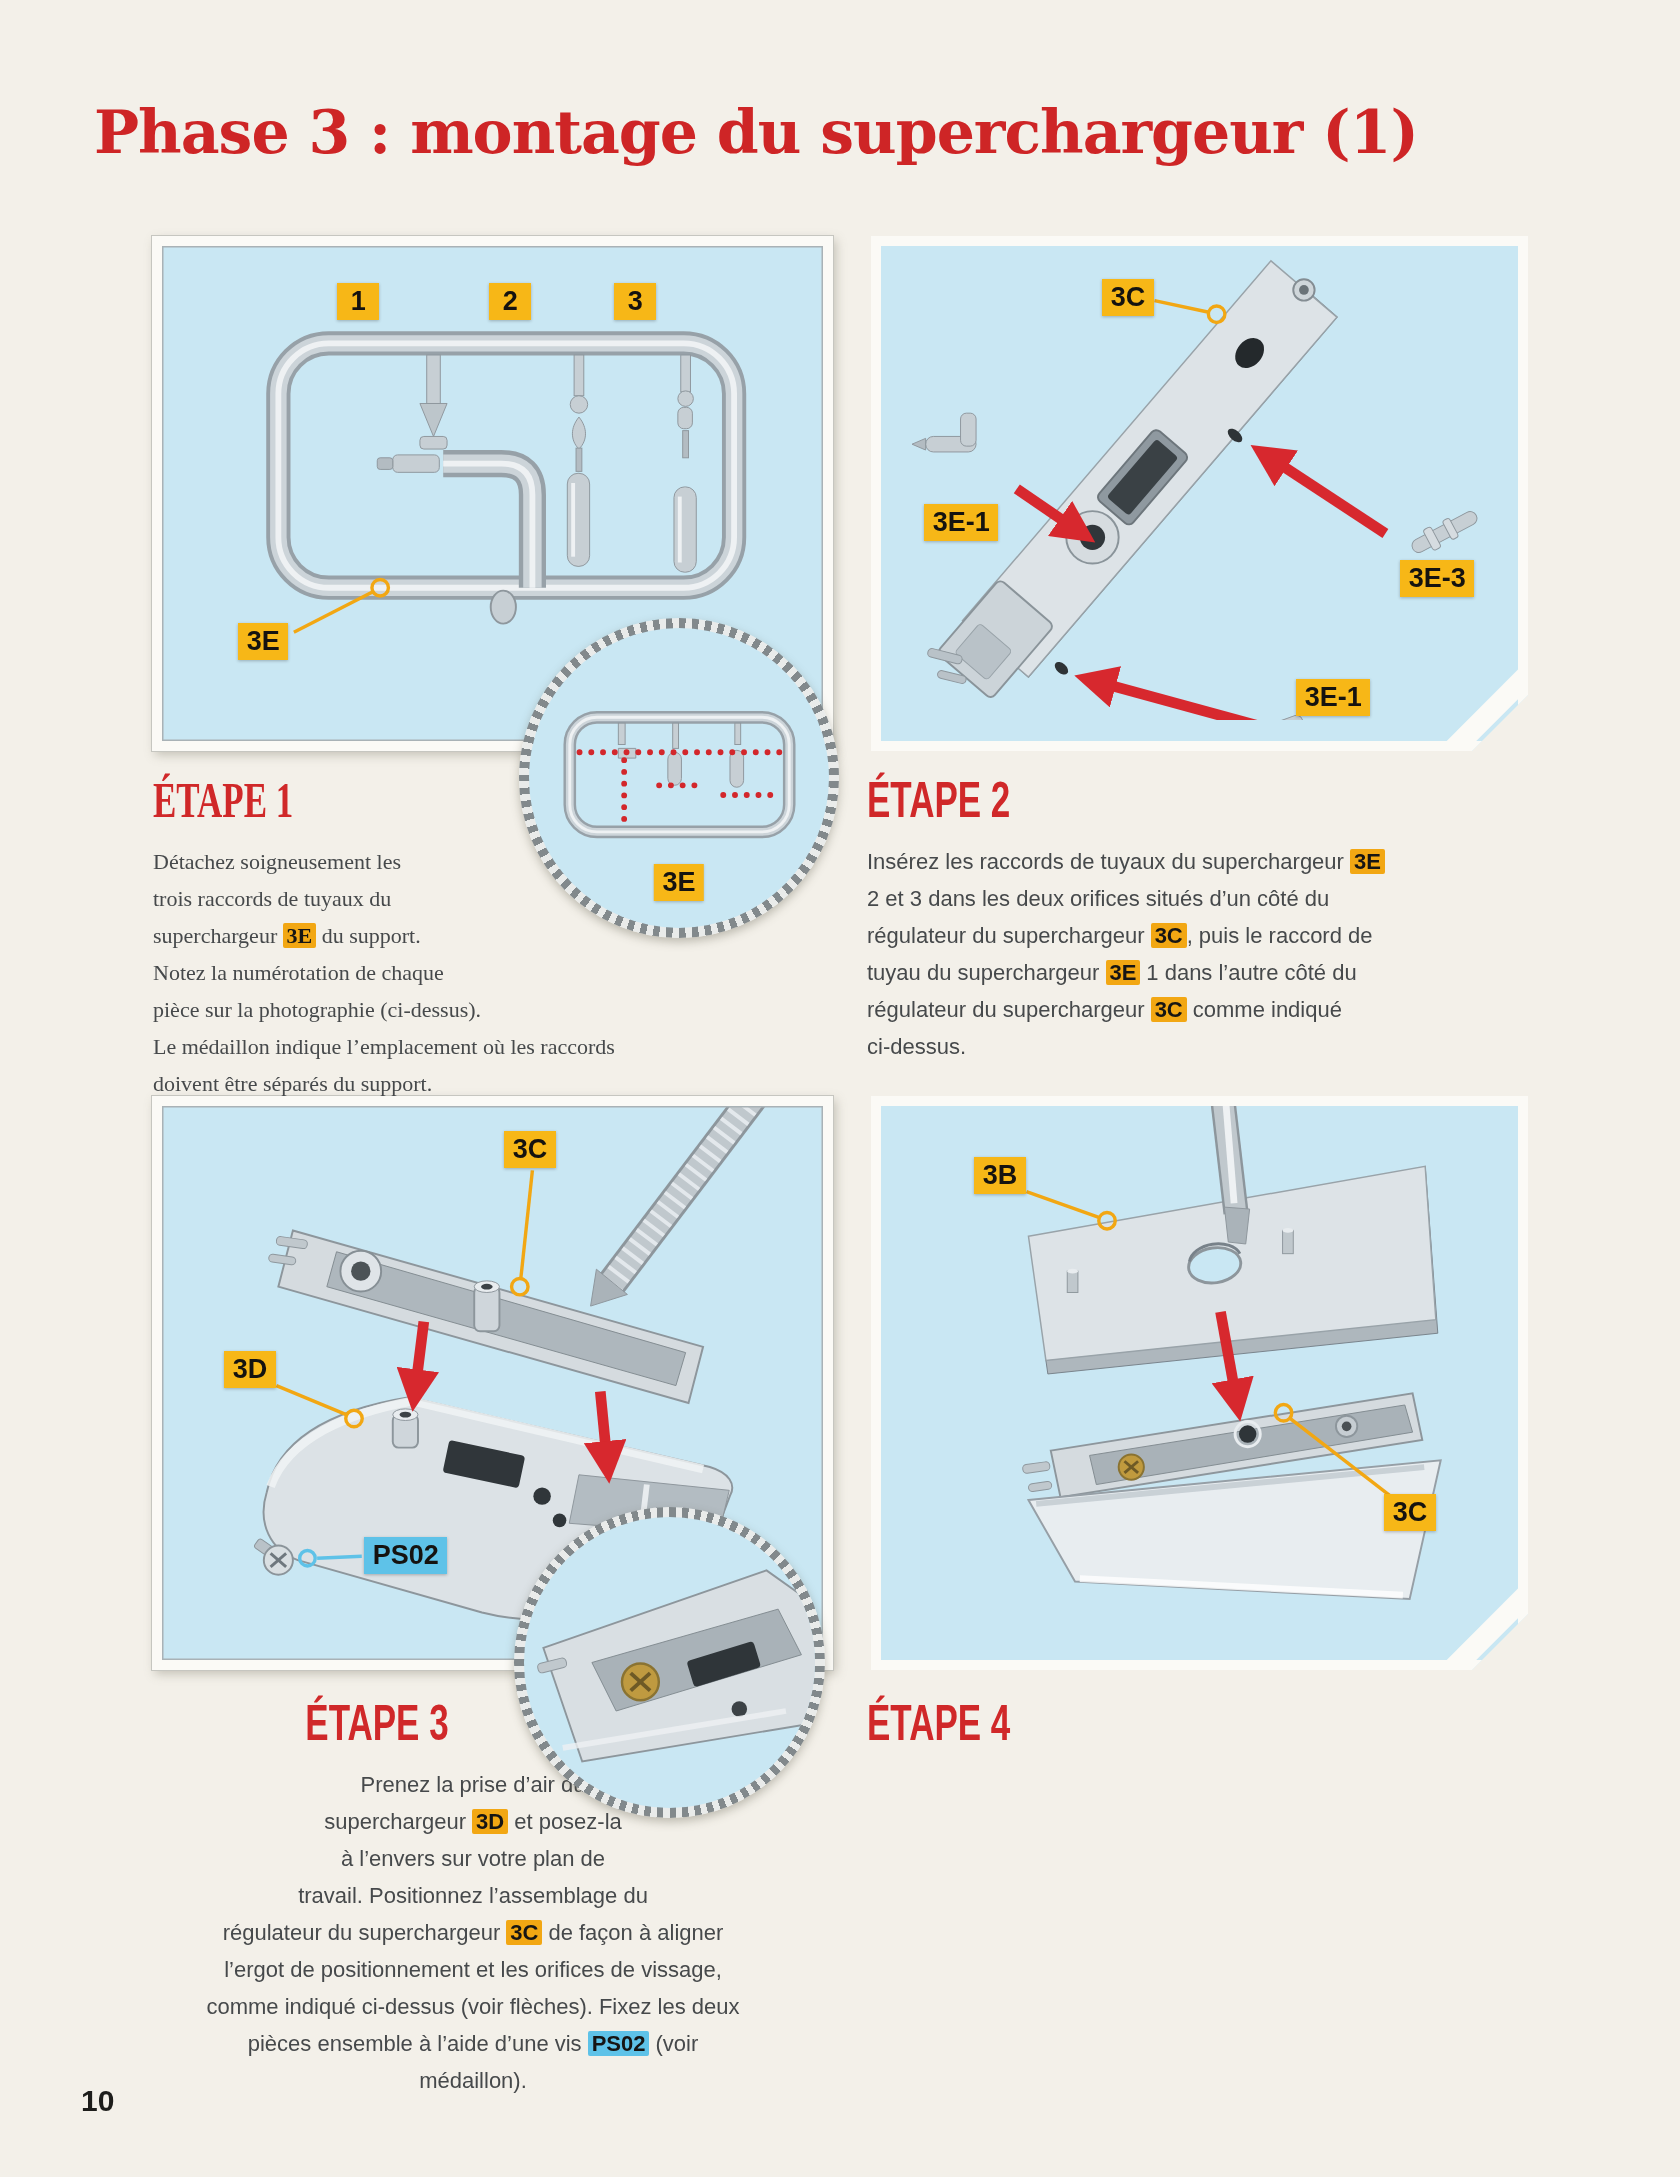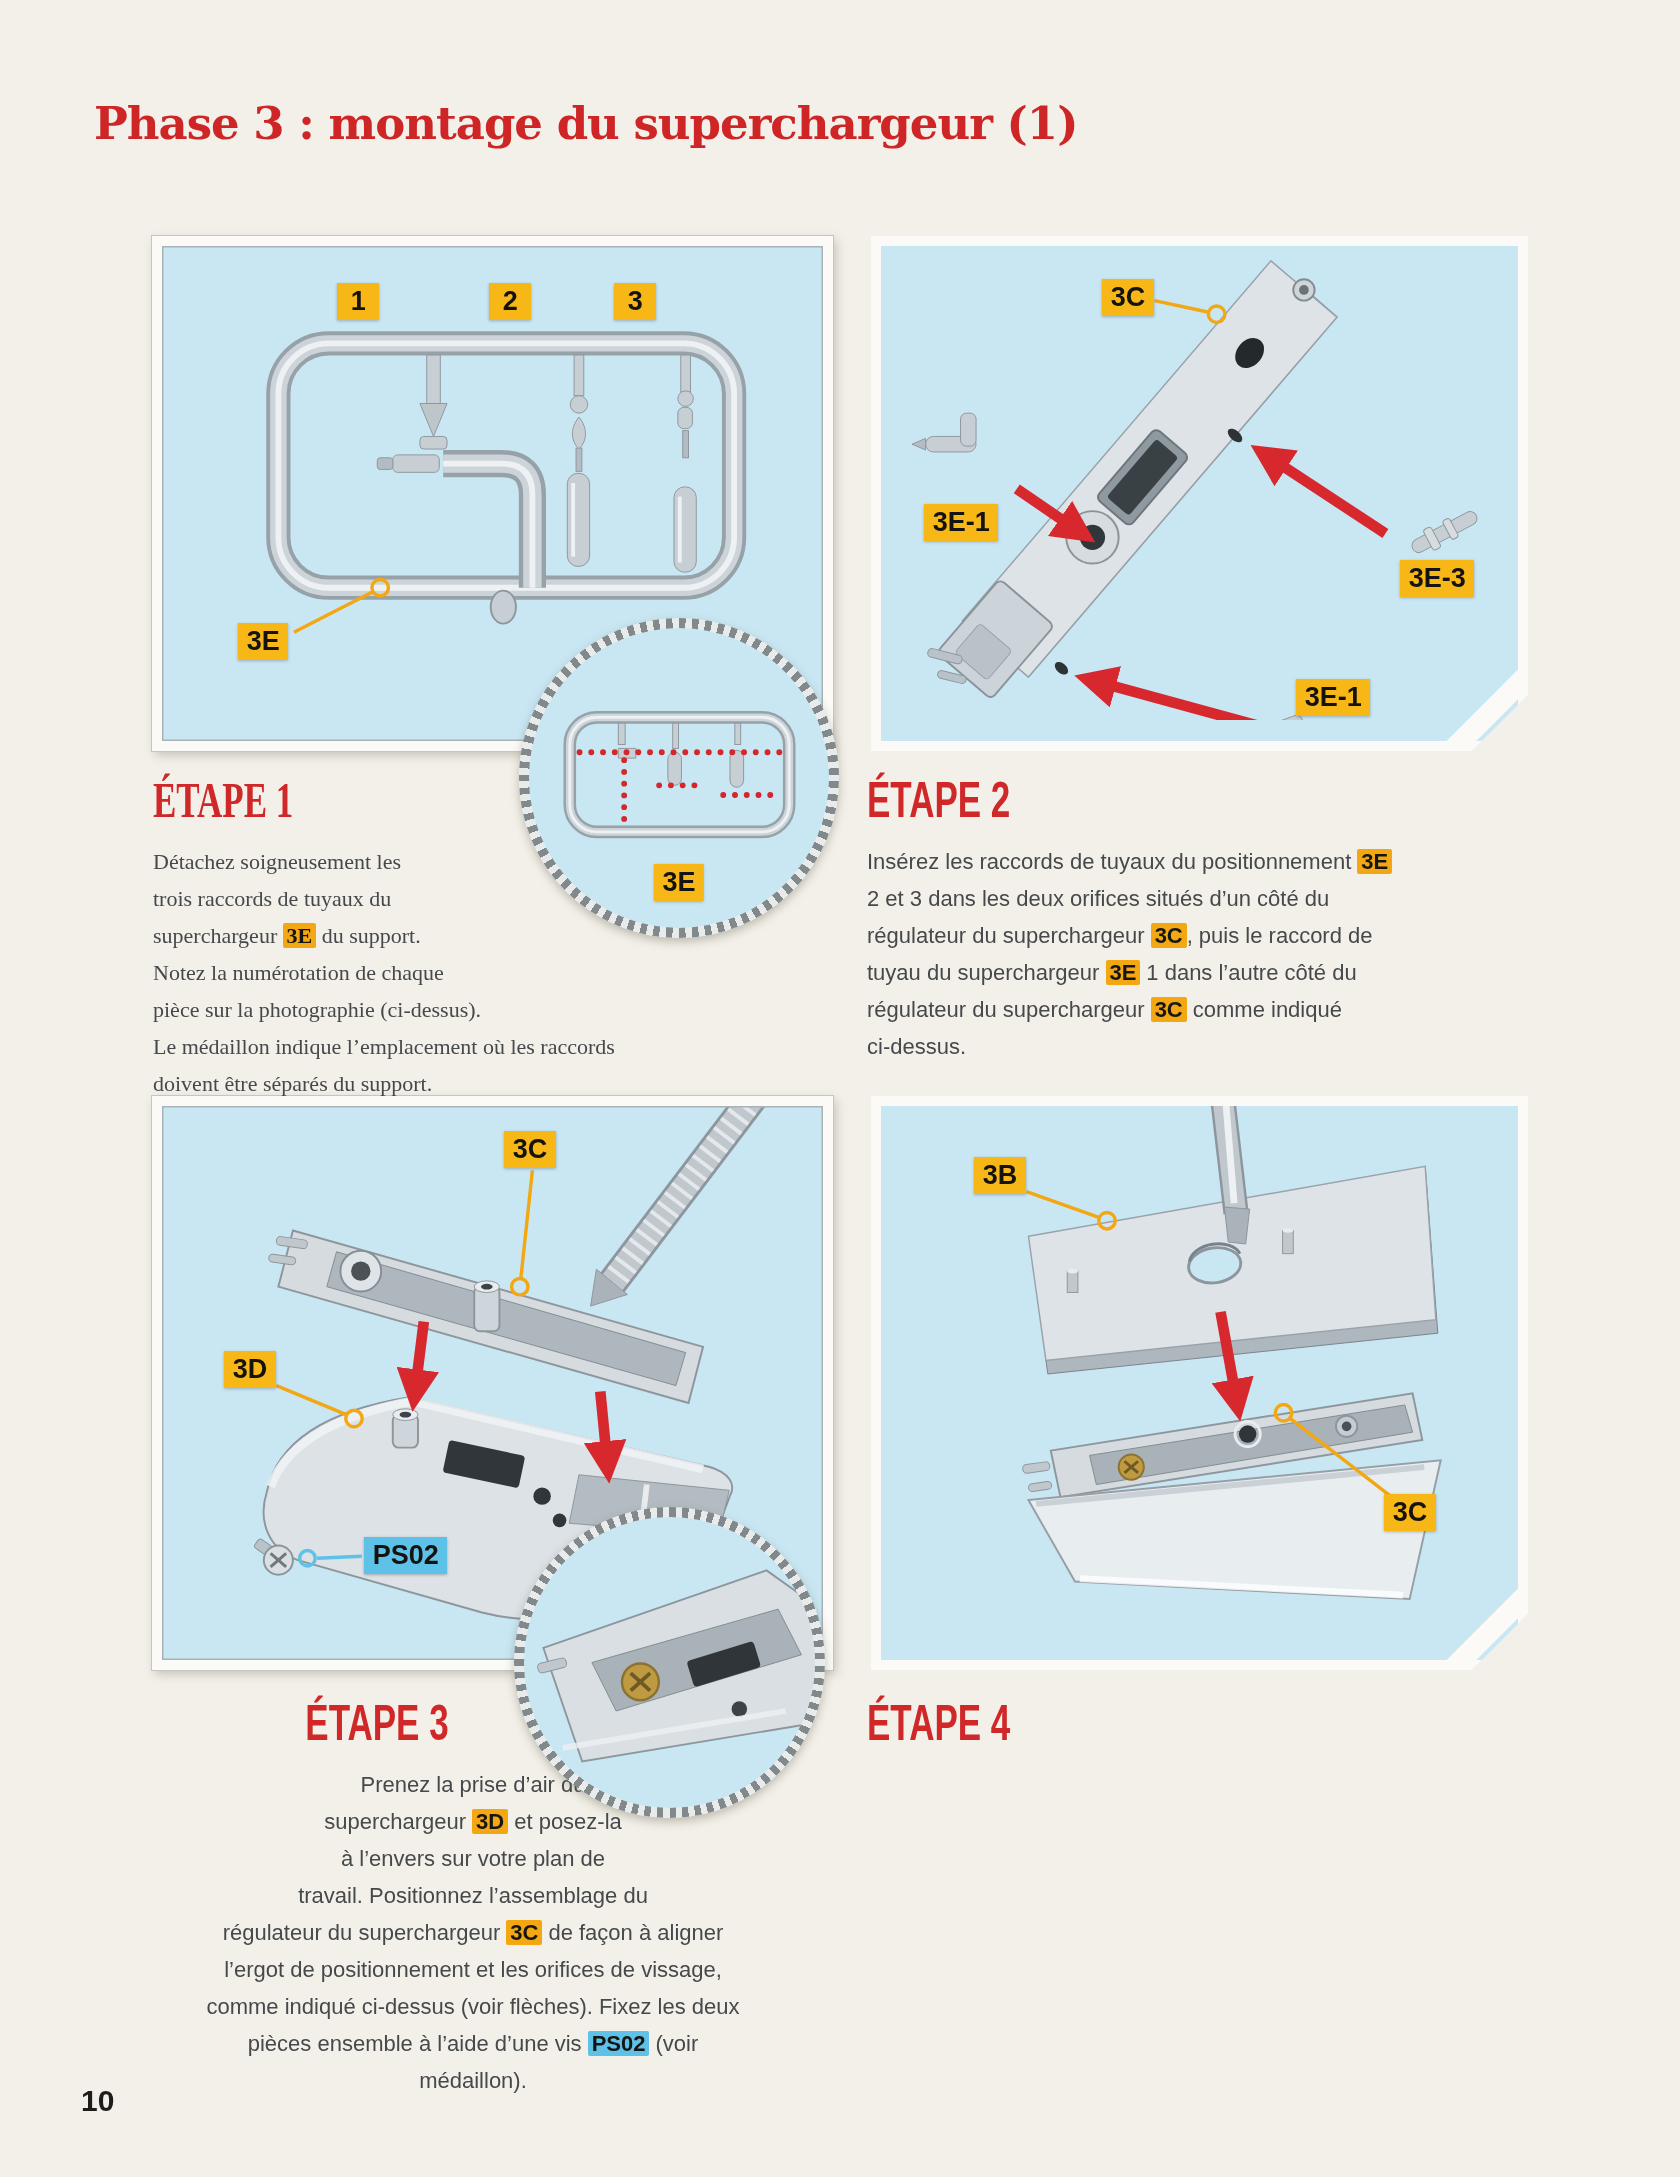--- a/index.html
+++ b/index.html
@@ -5,21 +5,21 @@
   html,body{margin:0;padding:0;background:#e8e5de;}
   .page{
     position:relative;width:1681px;height:2178px;margin:0 auto;
     background:#f3f0e9;
     font-family:"Liberation Sans","DejaVu Sans",sans-serif;
     overflow:hidden;
   }
   .page-title{
     position:absolute;left:94px;top:97px;
     font-family:"DejaVu Serif","Liberation Serif",serif;
-    font-weight:bold;font-size:45px;letter-spacing:-1px;
+    font-weight:bold;font-size:60px;letter-spacing:-1px;
     color:#ce2526;
   }
   
   .panel{
     position:absolute;background:#c9e7f3;
     border:10.7px solid #fbfaf6;
     box-shadow:0 0 0 1px #c6c6c0,2.9px 3.9px 9.7px rgba(110,105,90,.35);
   }
   .panel .edge{position:absolute;inset:0;box-shadow:inset 0 0 0 1.5px #a9b2b6;pointer-events:none;}
   .panel.notched{
@@ -359,21 +359,21 @@
 trois raccords de tuyaux du
 superchargeur </span><span class="hl hl-yellow">3E</span><span> du support.
 Notez la numérotation de chaque
 pièce sur la photographie (ci-dessus).
 Le médaillon indique l’emplacement où les raccords
 doivent être séparés du support.</span></p>
   </section>
 
   <section class="step" id="step2">
     <h2>ÉTAPE 2</h2>
-    <p><span>Insérez les raccords de tuyaux du positionnement </span><span class="hl hl-yellow">3E</span><span>
+    <p><span>Insérez les raccords de tuyaux du superchargeur </span><span class="hl hl-yellow">3E</span><span>
 2 et 3 dans les deux orifices situés d’un côté du
 régulateur du superchargeur </span><span class="hl hl-yellow">3C</span><span>, puis le raccord de
 tuyau du superchargeur </span><span class="hl hl-yellow">3E</span><span> 1 dans l’autre côté du
 régulateur du superchargeur </span><span class="hl hl-yellow">3C</span><span> comme indiqué
 ci-dessus.</span></p>
   </section>
 
   <section class="step" id="step3">
     <h2>ÉTAPE 3</h2>
     <p><span>Prenez la prise d’air du

